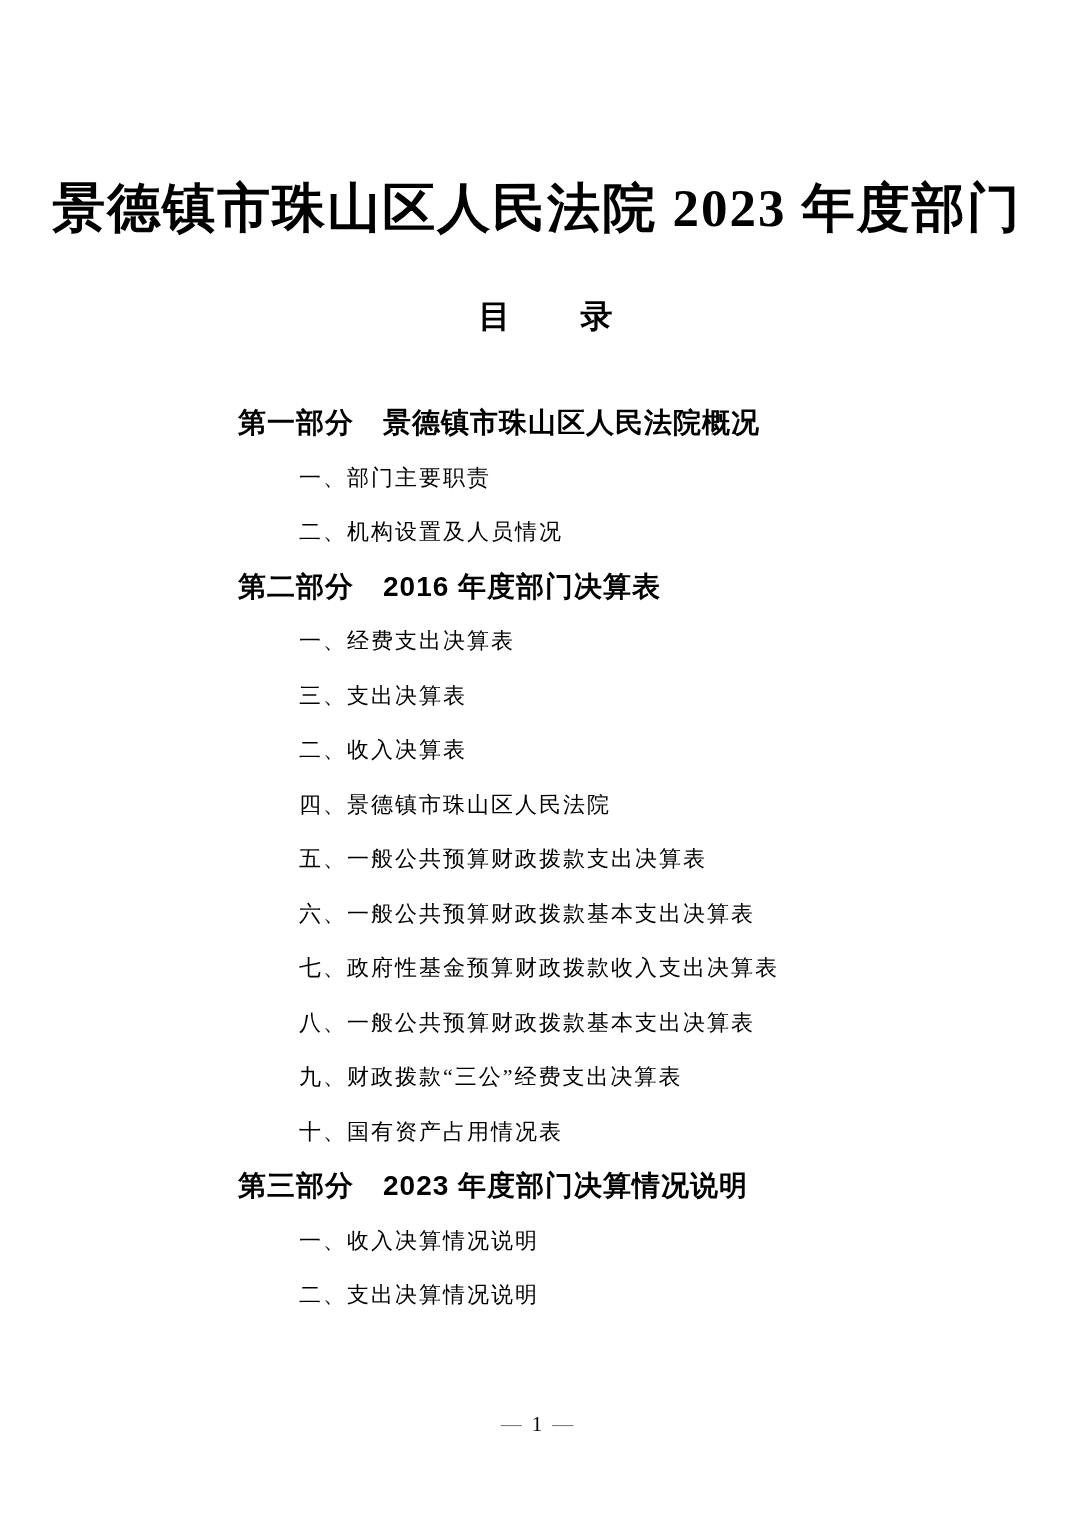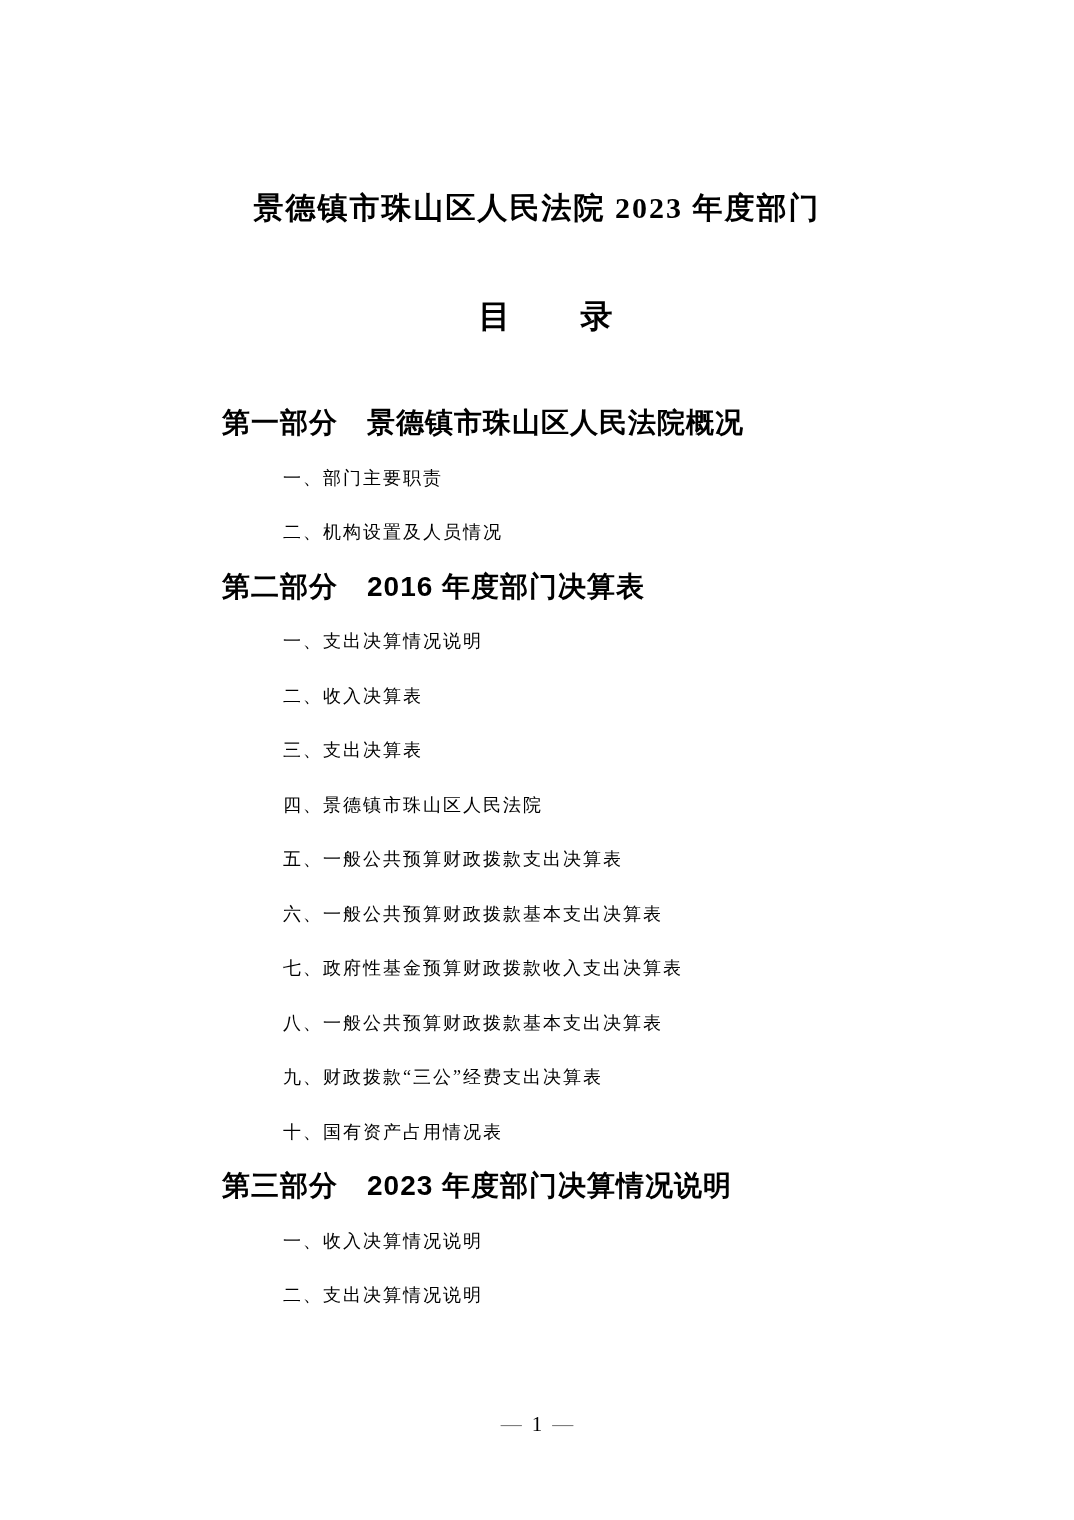--- a/index.html
+++ b/index.html
@@ -15,21 +15,21 @@
     color: #000000;
     overflow: hidden;
     font-family: "Liberation Serif", "DejaVu Serif", serif;
   }
   .doc-title {
     margin: 176px 0 0 0;
     padding: 0;
     text-align: center;
     font-family: "Liberation Serif", "DejaVu Serif", serif;
     font-weight: bold;
-    font-size: 30px;
+    font-size: 53px;
     line-height: 64px;
     letter-spacing: 2px;
     color: #000000;
   }
   .doc-title .title-line {
     display: block;
   }
   .toc-heading {
     margin-top: 54px;
     height: 44px;
@@ -42,34 +42,35 @@
     color: #000000;
     padding-left: 19px;
   }
   .toc {
     margin-top: 58px;
   }
   .toc-row {
     height: 54.5px;
     display: flex;
     align-items: center;
+    margin-left: 16px;
   }
   .toc-section {
     padding-left: 222px;
     font-family: "Liberation Sans", "DejaVu Sans", sans-serif;
     font-weight: bold;
     font-size: 28px;
     letter-spacing: 1px;
     color: #000000;
   }
   .toc-item {
     padding-left: 283px;
     font-family: "Liberation Serif", "DejaVu Serif", serif;
     font-weight: normal;
-    font-size: 18px;
+    font-size: 22px;
     letter-spacing: 2px;
     color: #000000;
   }
   .page-footer {
     position: absolute;
     left: 0;
     right: 0;
     top: 1412px;
     text-align: center;
     font-family: "Liberation Serif", "DejaVu Serif", serif;
@@ -91,23 +92,23 @@
   </h1>
 
   <div class="toc-heading">目　　录</div>
 
   <nav class="toc">
     <div class="toc-row toc-section">第一部分　景德镇市珠山区人民法院概况</div>
     <div class="toc-row toc-item">一、部门主要职责</div>
     <div class="toc-row toc-item">二、机构设置及人员情况</div>
 
     <div class="toc-row toc-section">第二部分　2016 年度部门决算表</div>
-    <div class="toc-row toc-item">一、支出决算情况说明</div>
+    <div class="toc-row toc-item">一、经费支出决算表</div>
+    <div class="toc-row toc-item">三、支出决算表</div>
     <div class="toc-row toc-item">二、收入决算表</div>
-    <div class="toc-row toc-item">三、支出决算表</div>
     <div class="toc-row toc-item">四、景德镇市珠山区人民法院</div>
     <div class="toc-row toc-item">五、一般公共预算财政拨款支出决算表</div>
     <div class="toc-row toc-item">六、一般公共预算财政拨款基本支出决算表</div>
     <div class="toc-row toc-item">七、政府性基金预算财政拨款收入支出决算表</div>
     <div class="toc-row toc-item">八、一般公共预算财政拨款基本支出决算表</div>
     <div class="toc-row toc-item">九、财政拨款“三公”经费支出决算表</div>
     <div class="toc-row toc-item">十、国有资产占用情况表</div>
 
     <div class="toc-row toc-section">第三部分　2023 年度部门决算情况说明</div>
     <div class="toc-row toc-item">一、收入决算情况说明</div>

